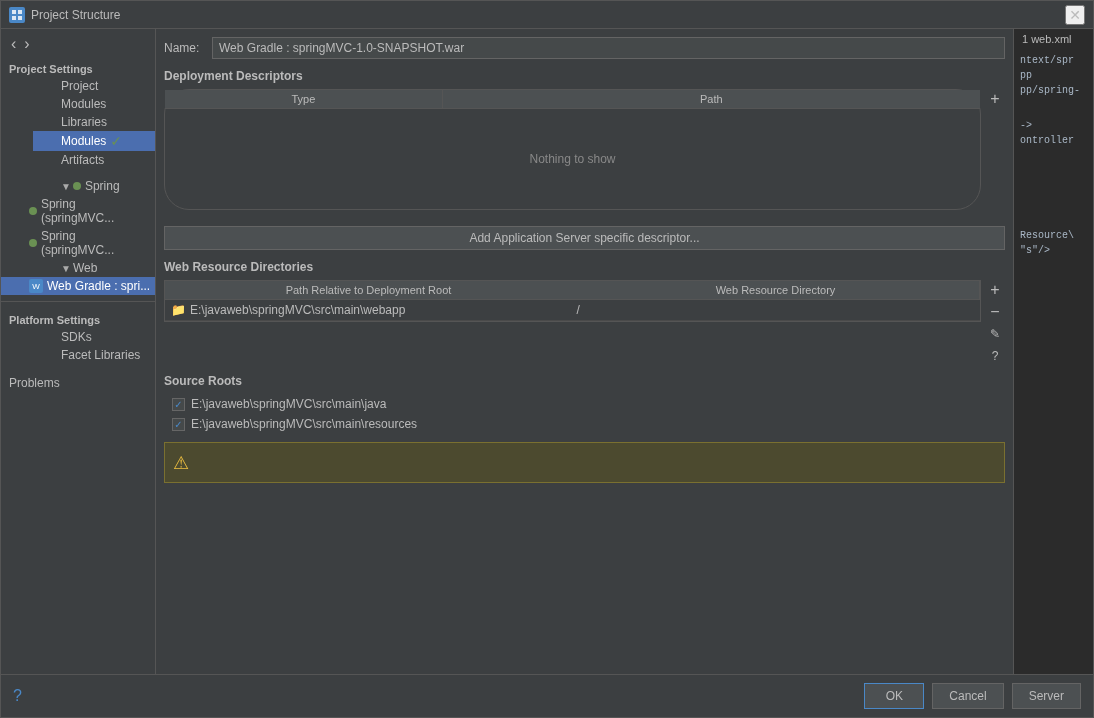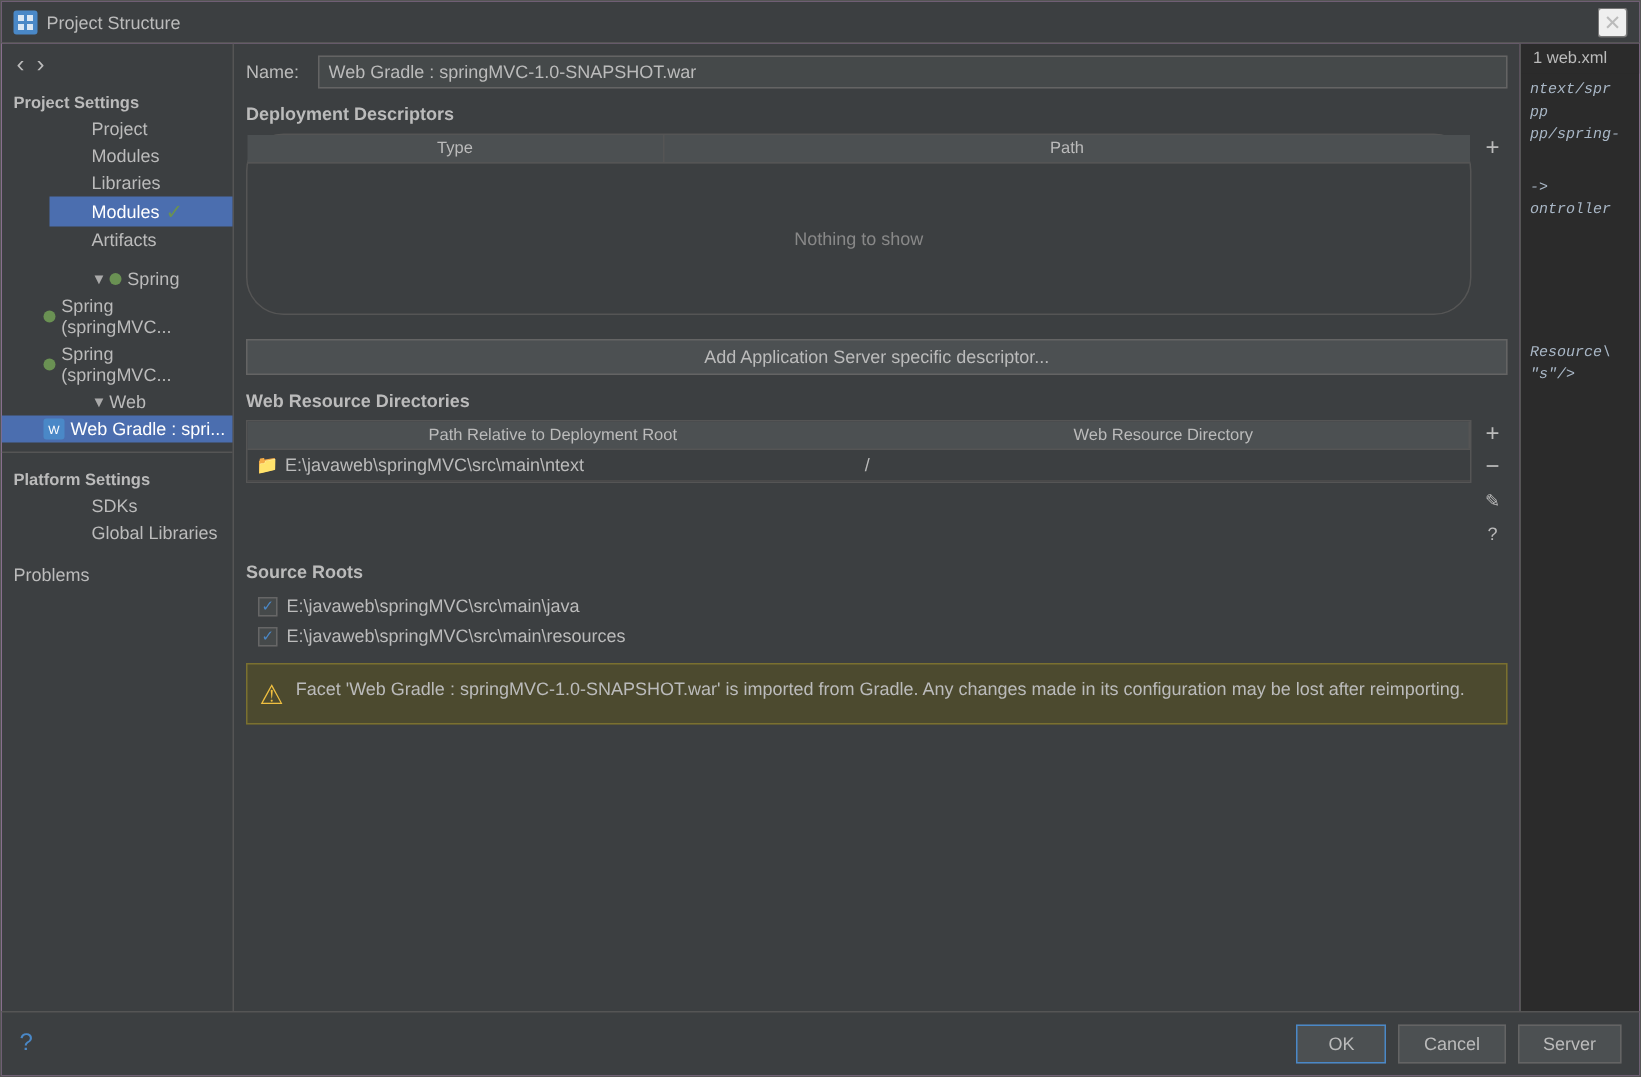--- a/index.html
+++ b/index.html
@@ -358,21 +358,21 @@
     }
     .code-content {
       flex: 1;
       padding: 4px 6px;
       font-family: 'Courier New', monospace;
       font-size: 10px;
       color: #a9b7c6;
       overflow: hidden;
       white-space: nowrap;
     }
-    .code-line { line-height: 1.5; font-style: italic; }
+    .code-line { line-height: 1.5; }
 
     .divider-line {
       border-top: 1px solid #555;
       margin: 6px 0;
     }
 
     .platform-settings-header {
       color: #bbbbbb;
       font-size: 11px;
       font-weight: bold;
@@ -464,21 +464,21 @@
         </div>
       </div>
 
       <div class="divider-line"></div>
 
       <div class="platform-settings-header">Platform Settings</div>
       <div class="tree-item tree-indent-1">
         <span>SDKs</span>
       </div>
       <div class="tree-item tree-indent-1">
-        <span>Global Libraries</span>
+        <span>Facet Libraries</span>
       </div>
 
       <div class="problems-item">
         <span>Problems</span>
       </div>
     </div>
 
     <div class="right-panel">
 
       <div class="name-row">
@@ -507,21 +507,21 @@
       <div class="section-title">Web Resource Directories</div>
       <div style="display:flex; gap:4px; align-items:flex-start; margin-bottom:8px;">
         <div class="wr-table-container" style="flex:1;">
           <div class="wr-table-header">
             <div class="wr-th wr-th-path">Path Relative to Deployment Root</div>
             <div class="wr-th wr-th-dir">Web Resource Directory</div>
           </div>
           <div class="wr-row">
             <div class="wr-cell wr-cell-dir">
               <span class="folder-icon">📁</span>
-              <span>E:\javaweb\springMVC\src\main\ntext</span>
+              <span>E:\javaweb\springMVC\src\main\webapp</span>
             </div>
             <div class="wr-cell wr-cell-path">
               <span>/</span>
             </div>
           </div>
         </div>
         <div class="wr-side-btns">
           <button class="icon-btn">+</button>
           <button class="icon-btn">−</button>
           <button class="icon-btn" style="font-size:12px;">✎</button>
@@ -536,22 +536,20 @@
           <span class="source-path">E:\javaweb\springMVC\src\main\java</span>
         </div>
         <div class="source-row">
           <div class="source-checkbox">✓</div>
           <span class="source-path">E:\javaweb\springMVC\src\main\resources</span>
         </div>
       </div>
 
       <div class="warning-box">
         <span class="warning-icon">⚠</span>
-        <span class="warning-text">Facet 'Web Gradle : springMVC-1.0-SNAPSHOT.war' is imported from Gradle. Any changes made in its
-configuration may be lost after reimporting.</span>
       </div>
     </div>
 
     <div class="code-panel">
       <div class="code-tab active-tab">
         <span>1 web.xml</span>
       </div>
       <div class="code-content">
         <div class="code-line"><span>ntext/spr</span></div>
         <div class="code-line"><span>pp</span></div>

